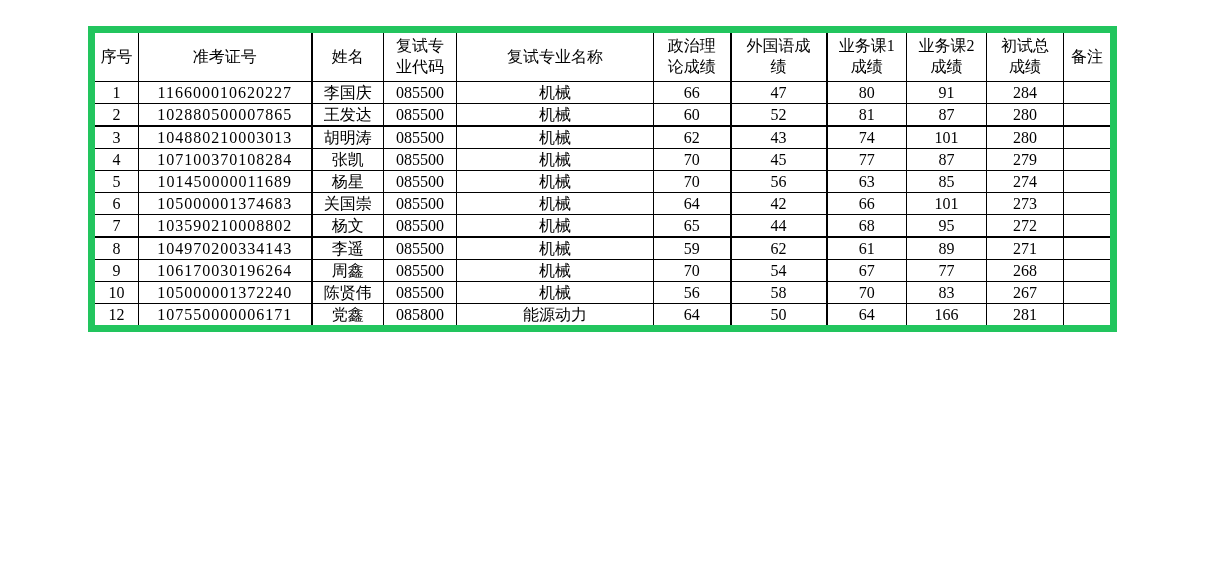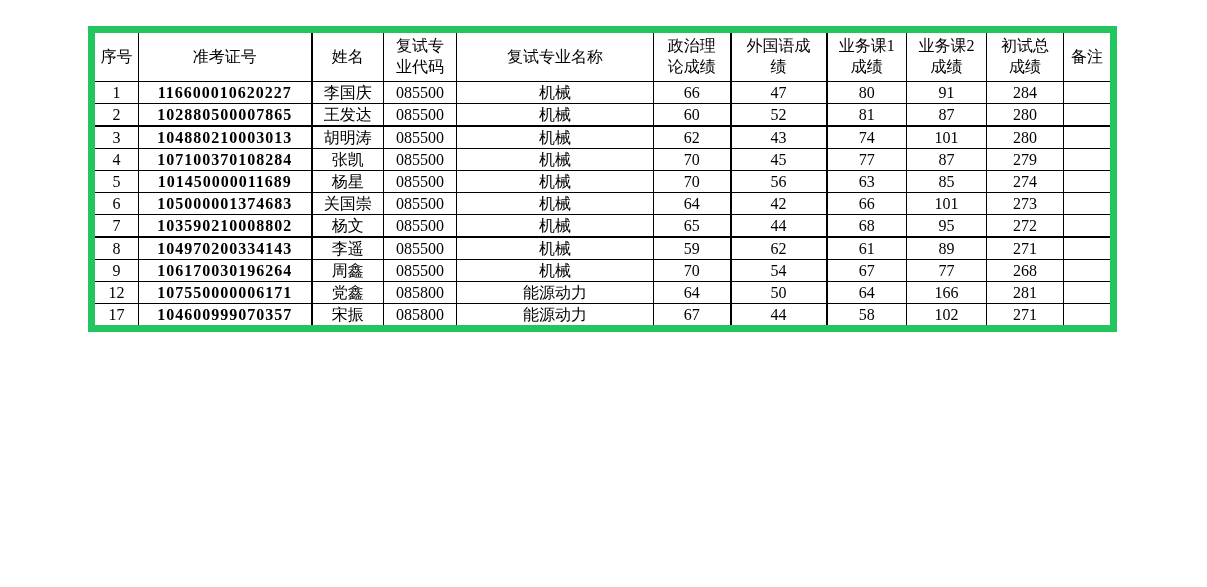--- a/index.html
+++ b/index.html
@@ -50,21 +50,21 @@
     line-height: 1.3;
     white-space: pre-line;
   }
   tbody td {
     height: 21px;
     font-size: 16px;
     line-height: 21px;
     white-space: nowrap;
   }
   
-  tbody td:nth-child(2) { letter-spacing: 1px; font-weight: bold; }
+  tbody td:nth-child(2) { letter-spacing: 1px; }
   
   th:nth-child(2), td:nth-child(2) { border-right-width: 2px; }
   th:nth-child(6), td:nth-child(6) { border-right-width: 2px; }
   th:nth-child(7), td:nth-child(7) { border-right-width: 2px; }
   
   tbody tr:nth-child(2) td,
   tbody tr:nth-child(7) td,
   tbody tr:nth-child(12) td,
   tbody tr:nth-child(17) td { border-bottom-width: 2px; }
 </style>
@@ -221,41 +221,41 @@
           <td>085500</td>
           <td>机械</td>
           <td>70</td>
           <td>54</td>
           <td>67</td>
           <td>77</td>
           <td>268</td>
           <td></td>
         </tr>
         <tr>
+          <td>10</td>
+          <td>105000001372240</td>
+          <td>陈贤伟</td>
+          <td>085500</td>
+          <td>机械</td>
+          <td>56</td>
+          <td>58</td>
+          <td>70</td>
+          <td>83</td>
+          <td>267</td>
+          <td></td>
+        </tr>
+        <tr>
           <td>12</td>
           <td>107550000006171</td>
           <td>党鑫</td>
           <td>085800</td>
           <td>能源动力</td>
           <td>64</td>
           <td>50</td>
           <td>64</td>
           <td>166</td>
           <td>281</td>
           <td></td>
         </tr>
-        <tr>
-          <td>17</td>
-          <td>104600999070357</td>
-          <td>宋振</td>
-          <td>085800</td>
-          <td>能源动力</td>
-          <td>67</td>
-          <td>44</td>
-          <td>58</td>
-          <td>102</td>
-          <td>271</td>
-          <td></td>
-        </tr>
       </tbody>
   </table>
 
 </div>
 
 </body></html>

